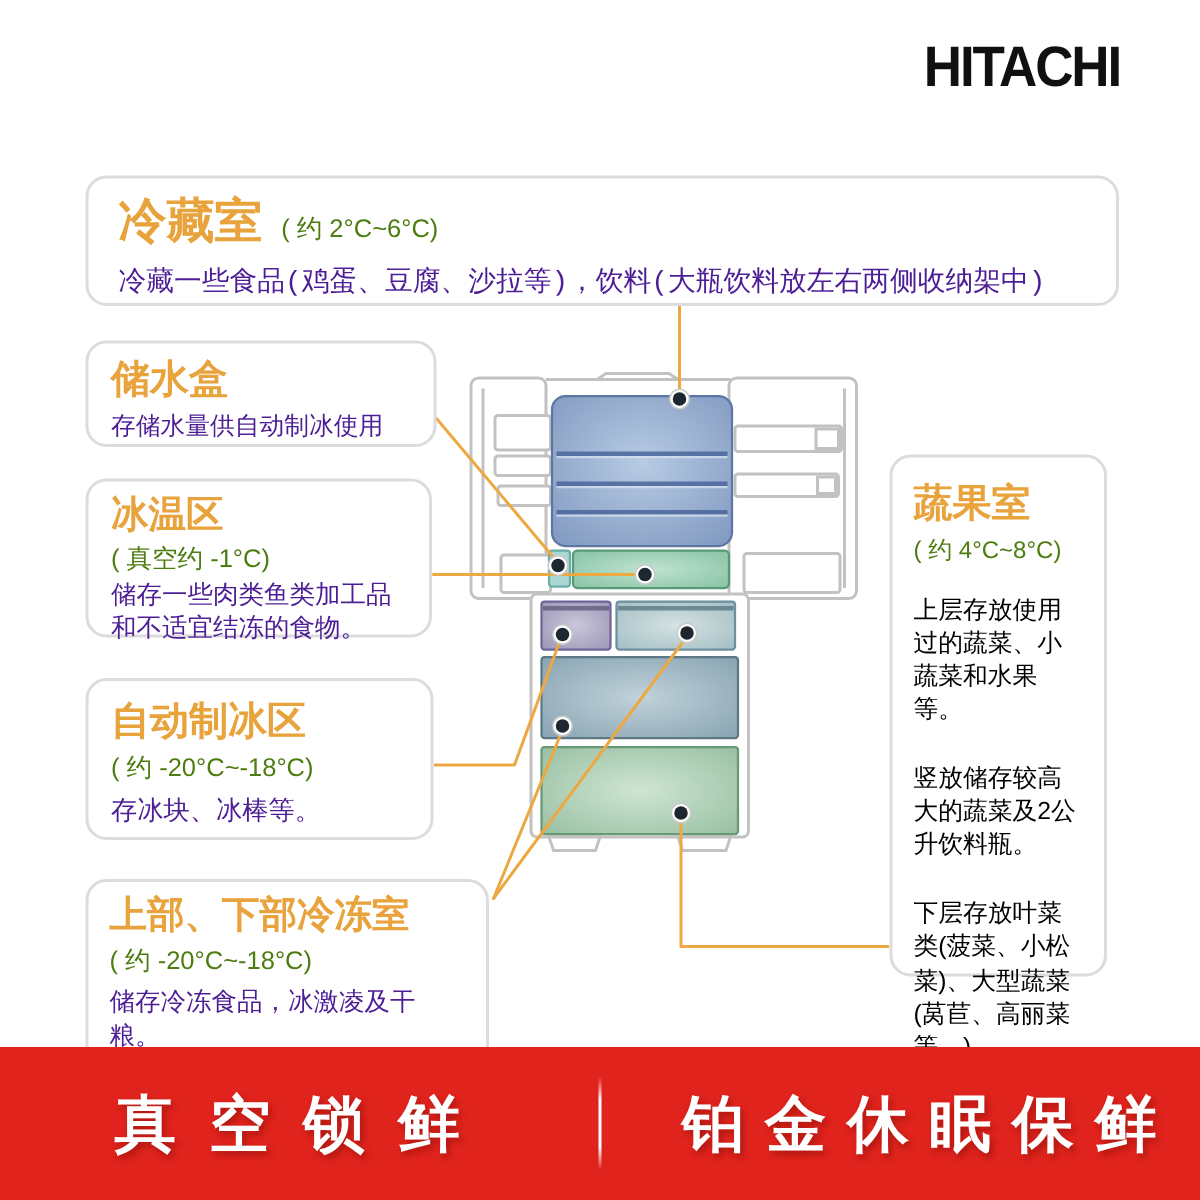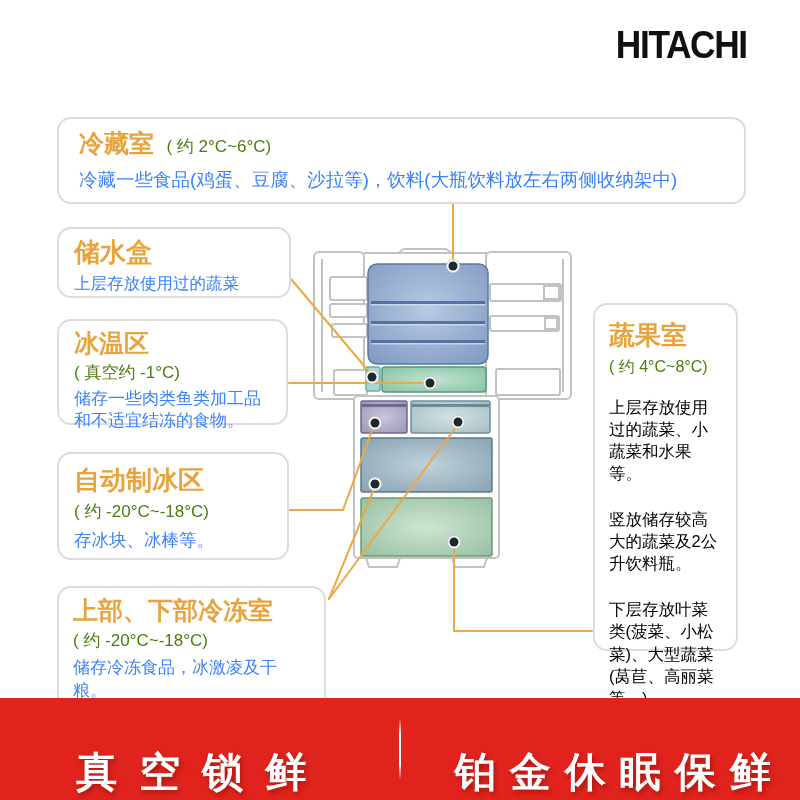--- a/index.html
+++ b/index.html
@@ -5,23 +5,23 @@
   html,body{margin:0;padding:0;background:#fff;}
   .page{position:relative;width:800px;height:800px;background:#fff;overflow:hidden;
         font-family:"Liberation Sans","DejaVu Sans",sans-serif;}
   .logo{position:absolute;top:24px;right:53px;font-size:38px;font-weight:700;color:#101010;
         letter-spacing:-1.5px;transform:scaleX(0.93);transform-origin:right center;z-index:2;}
   .diagram-svg{position:absolute;left:0;top:0;z-index:1;}
   .card{position:absolute;background:#fff;border:2px solid #dcdcdc;border-radius:14px;
         box-sizing:border-box;z-index:2;}
   .card .title{color:#e8a33c;font-weight:700;line-height:1.1;}
   .card .temp{color:#4d7c0f;font-weight:400;}
-  .card .body{color:#3b82f6;}
+  .card .body{color:#4c1d95;font-family:Liberation Mono, monospace;}
   .c1{left:57px;top:117px;width:689px;height:87px;padding:11px 20px;}
-  .c1 .title{font-size:25px;}
+  .c1 .title{font-size:32px;}
   .c1 .temp{font-size:17px;margin-left:8px;}
   .c1 .body{font-size:18.5px;margin-top:9px;}
   .c2{left:57px;top:227px;width:234px;height:71px;padding:9px 15px;}
   .c2 .title{font-size:26px;}
   .c2 .body{font-size:16.5px;margin-top:6px;}
   .c3{left:57px;top:319px;width:231px;height:106px;padding:9px 15px;}
   .c3 .title{font-size:25px;}
   .c3 .temp{font-size:17px;display:block;margin-top:3px;}
   .c3 .body{font-size:17px;margin-top:4px;line-height:1.35;}
   .c4{left:57px;top:452px;width:232px;height:108px;padding:12px 15px;}
@@ -33,21 +33,21 @@
   .c5 .temp{font-size:17px;display:block;margin-top:4px;}
   .c5 .body{font-size:17px;margin-top:4px;}
   .c6{left:593px;top:303px;width:145px;height:348px;padding:16px 14px;}
   .c6 .title{font-size:26px;}
   .c6 .temp{font-size:16px;display:block;margin-top:7px;}
   .c6 .para{font-size:16.5px;color:#000000;line-height:1.34;}
   .c6 .p1{margin-top:18px;}
   .c6 .p2{margin-top:24px;}
   .c6 .p3{margin-top:24px;}
   .banner{position:absolute;left:0;top:698px;width:800px;height:102px;background:#e0231c;
-          display:flex;align-items:flex-end;z-index:3;gap:43px;}
+          display:flex;align-items:center;z-index:3;gap:43px;}
   .banner-cell{flex:1;text-align:center;color:#fff;font-size:41px;font-weight:700;
                text-shadow:2px 3px 4px rgba(110,10,5,0.45);}
   .banner-cell.left{letter-spacing:22px;padding-left:22px;}
   .banner-cell.right{letter-spacing:14px;padding-left:14px;}
   .banner-divider{position:absolute;left:399px;top:20px;width:2px;height:62px;
     background:linear-gradient(to bottom,rgba(255,255,255,0),#fff 25%,#fff 75%,rgba(255,255,255,0));}
 </style>
 </head>
 <body>
 
@@ -174,21 +174,21 @@
   <div class="card c1">
     <div>
       <span class="title">冷藏室</span>
       <span class="temp">( 约 2°C~6°C)</span>
     </div>
     <div class="body">冷藏一些食品(鸡蛋、豆腐、沙拉等)，饮料(大瓶饮料放左右两侧收纳架中)</div>
   </div>
 
   <div class="card c2">
     <div class="title">储水盒</div>
-    <div class="body">上层存放使用过的蔬菜</div>
+    <div class="body">存储水量供自动制冰使用</div>
   </div>
 
   <div class="card c3">
     <div class="title">冰温区</div>
     <span class="temp">( 真空约 -1°C)</span>
     <div class="body">储存一些肉类鱼类加工品和不适宜结冻的食物。</div>
   </div>
 
   <div class="card c4">
     <div class="title">自动制冰区</div>

